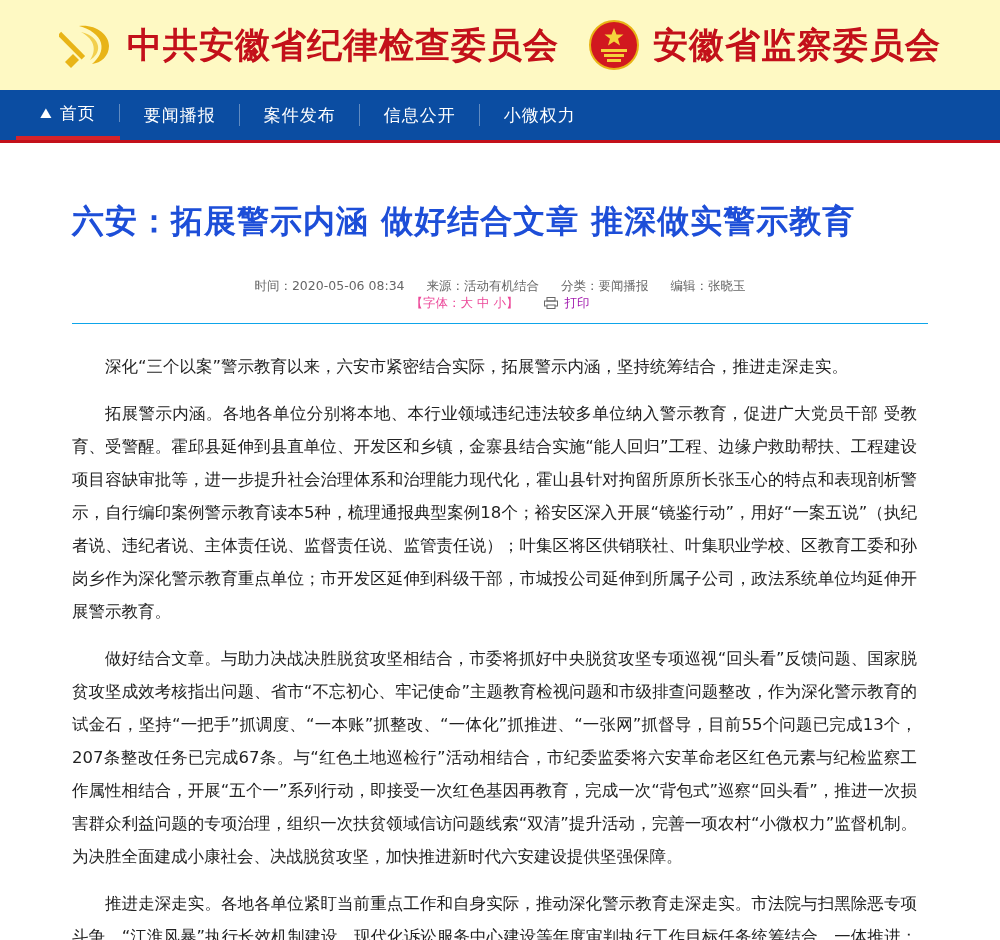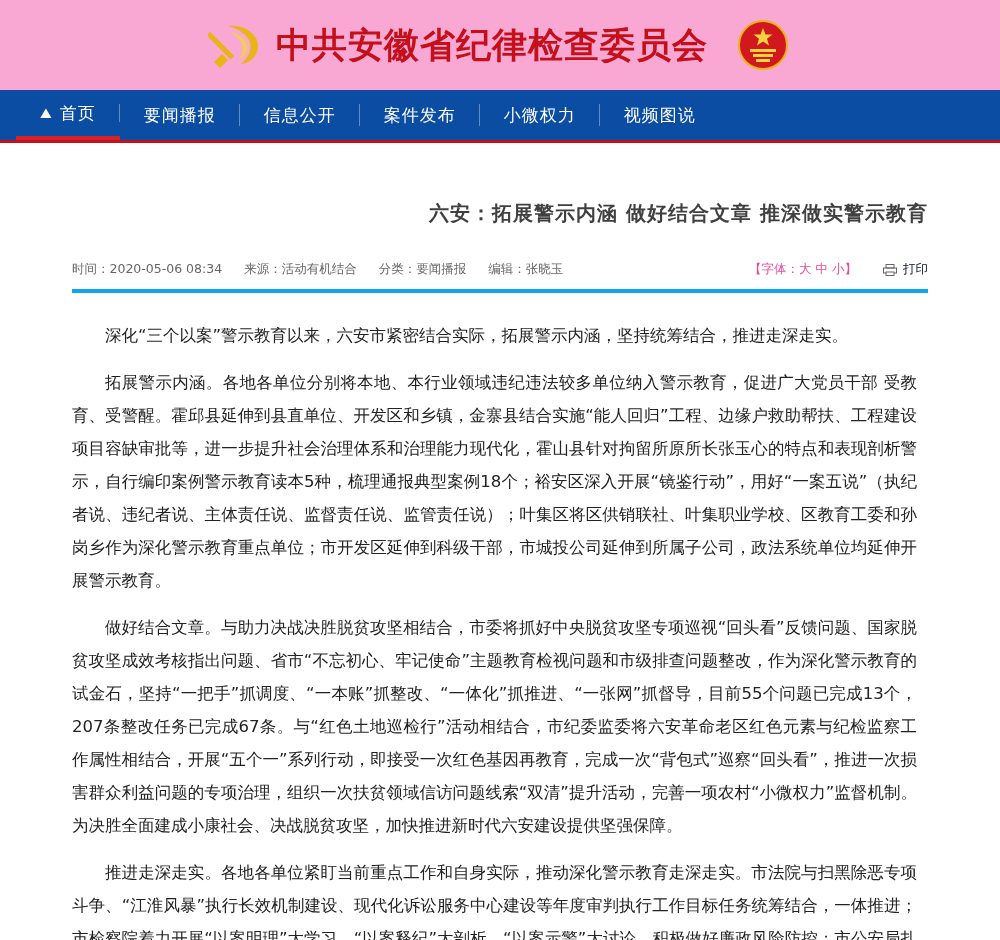--- a/index.html
+++ b/index.html
@@ -12,21 +12,21 @@
     background: #ffffff;
     font-family: "Liberation Sans", sans-serif;
     color: #333;
     overflow: hidden;
   }
 
   
   .site-header {
     width: 1000px;
     height: 90px;
-    background: #f9a8d4;
+    background: #fef9c3;
     display: flex;
     align-items: center;
     justify-content: center;
     gap: 26px;
     box-sizing: border-box;
     padding: 0 14px;
   }
   .org-block {
     display: flex;
     align-items: center;
@@ -106,37 +106,38 @@
   }
 
   
   .article {
     width: 1000px;
     box-sizing: border-box;
     padding: 56px 72px 0 72px;
   }
   .article-title {
     font-family: "DejaVu Sans", "Liberation Sans", sans-serif;
-    font-size: 20px;
+    font-size: 32px;
     font-weight: bold;
-    color: #404040;
-    text-align: right;
+    color: #1d4ed8;
+    text-align: left;
     line-height: 1.4;
     letter-spacing: 1px;
     margin: 0 0 34px 0;
   }
 
   .meta-bar {
     display: flex;
     align-items: center;
-    border-bottom: 4px solid #0ea5e9;
+    border-bottom: 1px solid #0ea5e9;
     padding-bottom: 11px;
     font-size: 12.5px;
     color: #666;
     font-family: "DejaVu Sans", "Liberation Sans", sans-serif;
+    flex-direction: column;
   }
   .meta-left {
     display: flex;
     align-items: center;
     gap: 22px;
     flex: 1;
   }
   .meta-item { white-space: nowrap; }
   .meta-right {
     display: flex;
@@ -144,21 +145,21 @@
     gap: 26px;
   }
   .font-size-box {
     color: #ec4899;
     white-space: nowrap;
   }
   .print-link {
     display: flex;
     align-items: center;
     gap: 6px;
-    color: #0f172a;
+    color: #a21caf;
     white-space: nowrap;
     cursor: pointer;
   }
   .printer-icon {
     display: inline-block;
     width: 14px;
     height: 12px;
     position: relative;
   }
 
@@ -193,48 +194,45 @@
   <div class="org-block">
     <span class="emblem gov">
       <svg width="58" height="58" viewBox="0 0 58 58">
         <circle cx="29" cy="29" r="24" fill="#d1181f" stroke="#e8b417" stroke-width="2"></circle>
         <polygon points="29,12 31.5,18.5 38.5,18.5 33,22.8 35,29.5 29,25.5 23,29.5 25,22.8 19.5,18.5 26.5,18.5" fill="#f5d33c"></polygon>
         <rect x="16" y="33" width="26" height="3" fill="#f5d33c"></rect>
         <rect x="19" y="38" width="20" height="3" fill="#f5d33c"></rect>
         <rect x="22" y="43" width="14" height="3" fill="#f5d33c"></rect>
       </svg>
     </span>
+    <span class="org-title">安徽省监察委员会</span>
   </div>
 </div>
 
 <div class="main-nav">
   <div class="nav-item active">
     <span class="home-icon">⛰</span>
     <span>首页</span>
     <span class="sep"></span>
   </div>
   <div class="nav-item">
     <span>要闻播报</span>
     <span class="sep"></span>
   </div>
   <div class="nav-item">
+    <span>案件发布</span>
+    <span class="sep"></span>
+  </div>
+  <div class="nav-item">
     <span>信息公开</span>
     <span class="sep"></span>
   </div>
   <div class="nav-item">
-    <span>案件发布</span>
-    <span class="sep"></span>
-  </div>
-  <div class="nav-item">
     <span>小微权力</span>
     <span class="sep"></span>
-  </div>
-  <div class="nav-item">
-    <span>视频图说</span>
-
   </div>
 </div>
 <div class="nav-underline"></div>
 
 <div class="article">
   <h1 class="article-title">六安：拓展警示内涵 做好结合文章 推深做实警示教育</h1>
 
   <div class="meta-bar">
     <div class="meta-left">
       <span class="meta-item">

